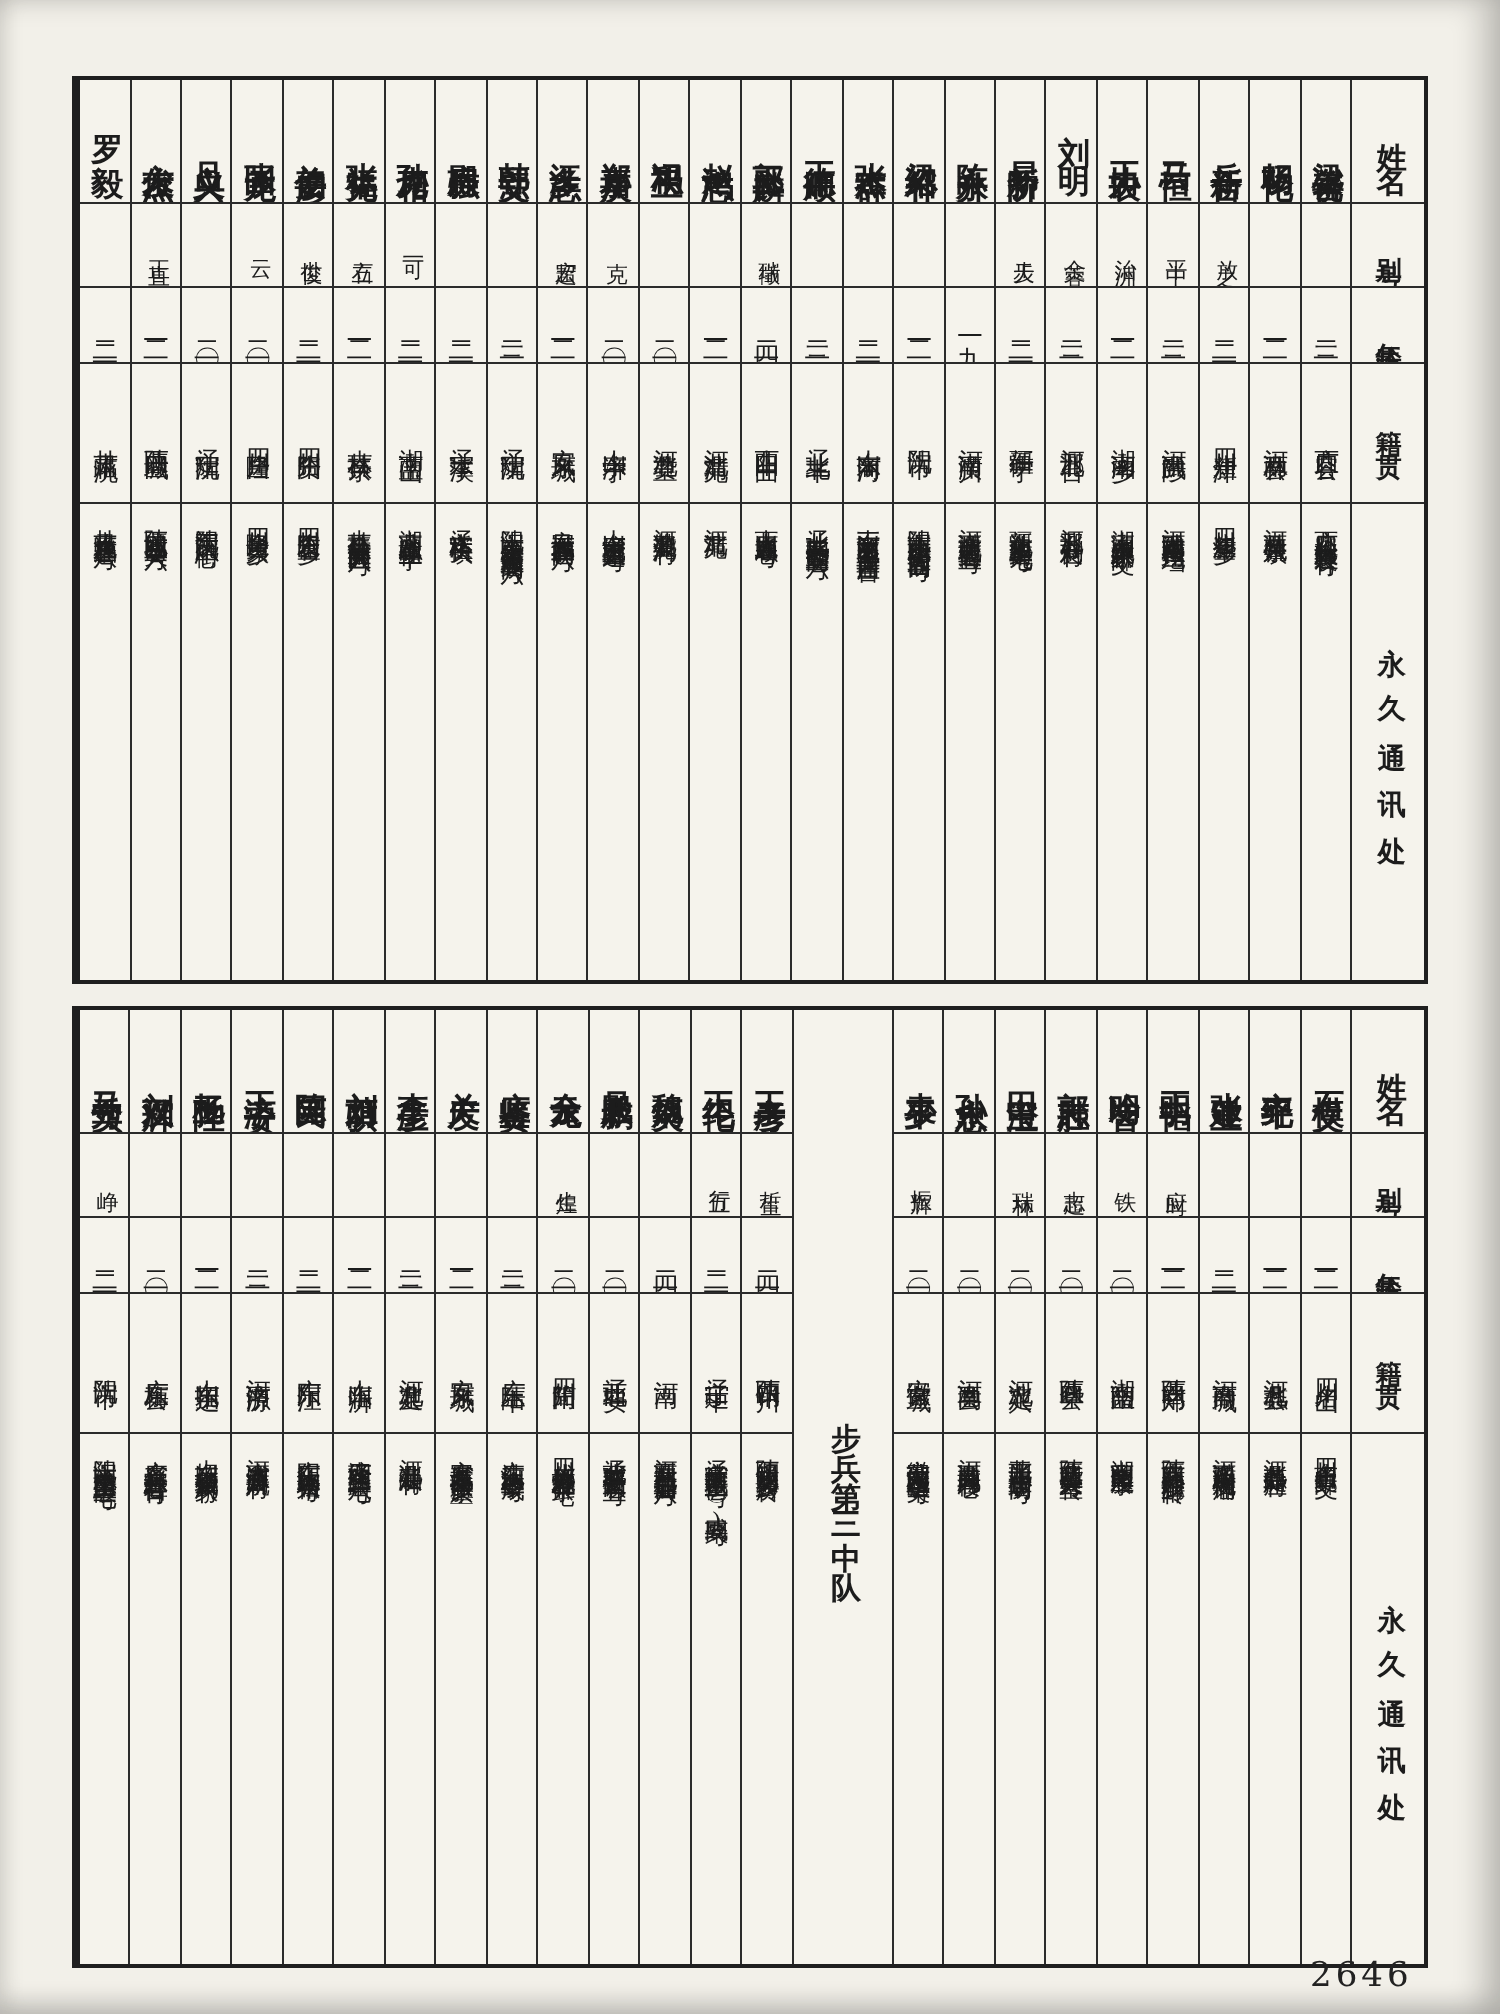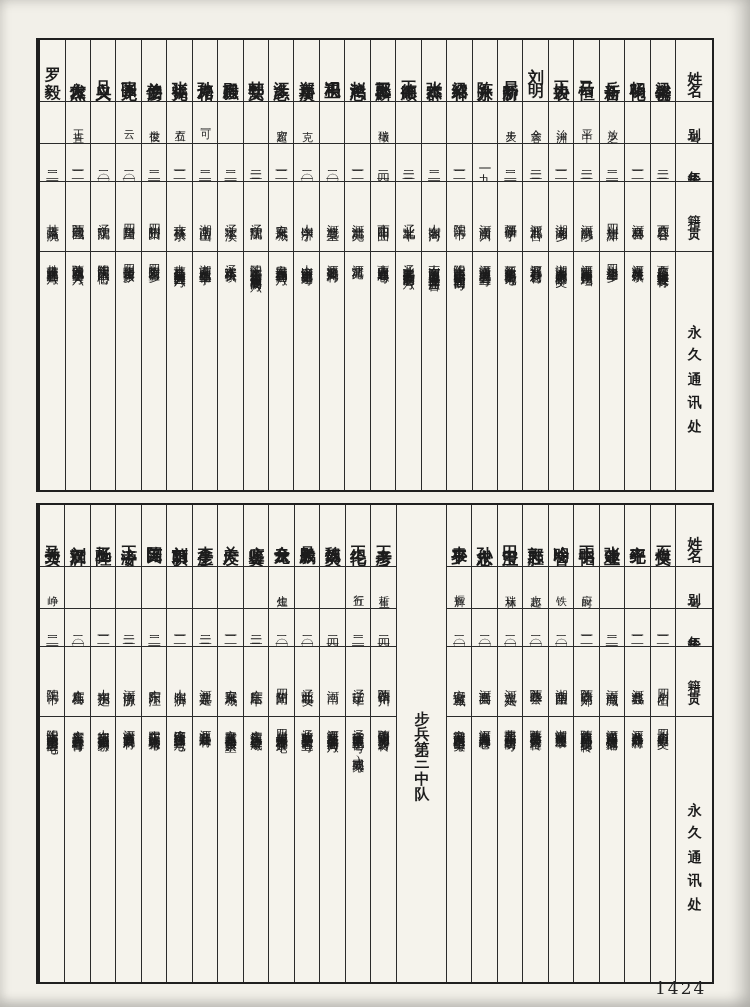--- a/index.html
+++ b/index.html
@@ -893,14 +893,14 @@
         </div>
     <div class="cell cell-native">
           <span class="vtext">沈阳市</span>
         </div>
     <div class="cell cell-address">
           <span class="vtext">沈阳市南关区小南街三段二三七号</span>
         </div>
   </div>
     </div>
 
-  <div class="page-number">1424</div>
+  <div class="page-number">2646</div>
 </div>
 
 </body></html>

